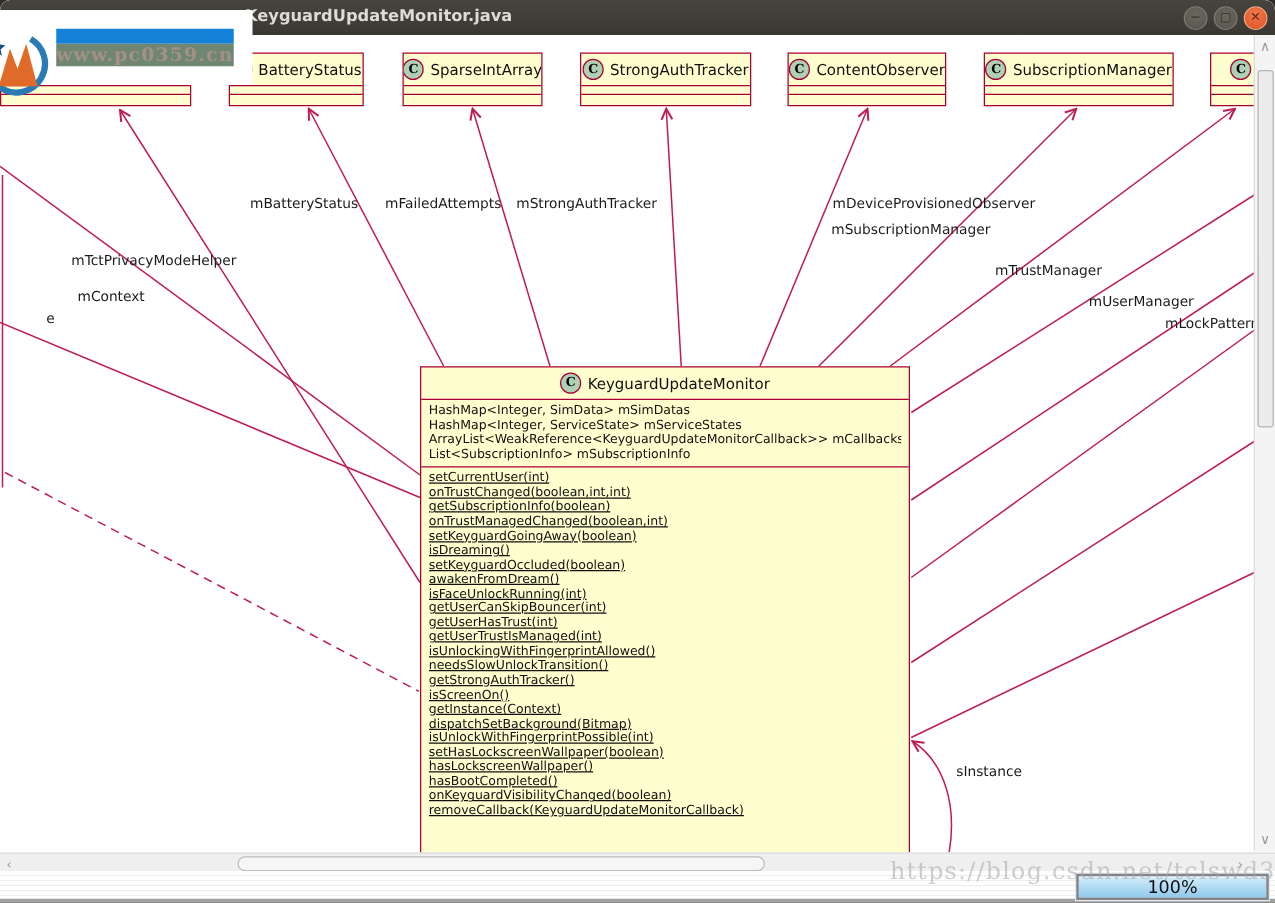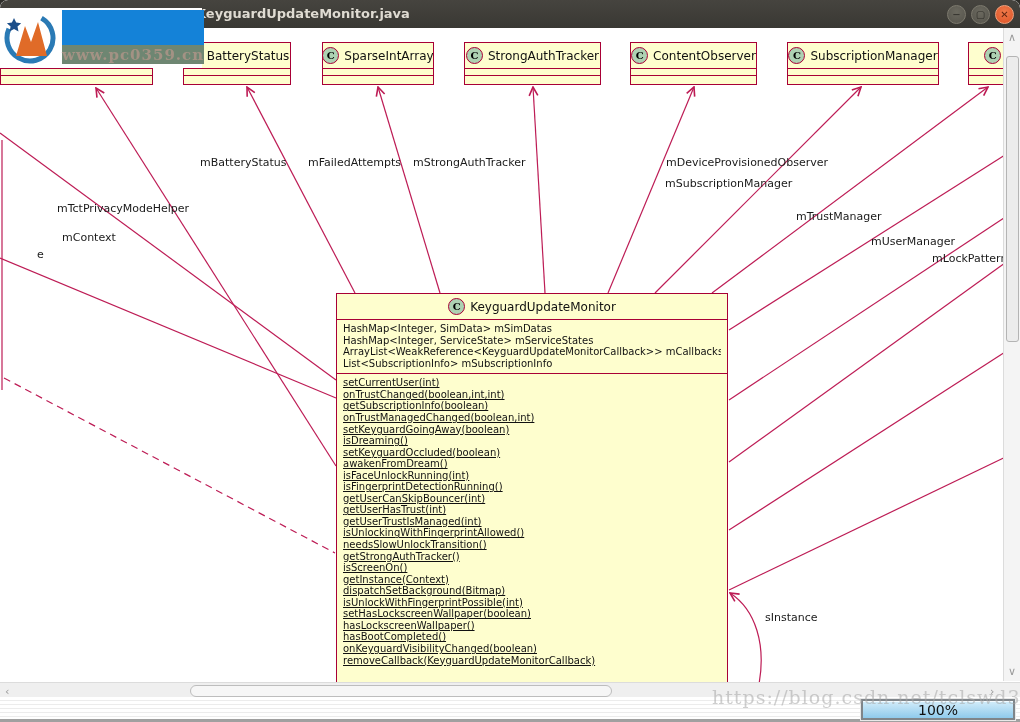--- a/index.html
+++ b/index.html
@@ -55,21 +55,21 @@
     border-bottom:3px solid #a0a0a0;box-sizing:border-box;z-index:20;}
   .zoombox{position:absolute;left:861px;top:2px;width:150px;height:17px;
     border:2px solid #7f858a;background:linear-gradient(#d4edfa,#8fcaec);
     box-shadow:inset 0 1px 0 #f4fbff, 0 0 0 1px #e8e8e8;
     display:flex;align-items:center;justify-content:center;z-index:30;}
   .zoombox span{font-size:14px;font-weight:normal;color:#101010;}
   .csdn-mark{position:absolute;left:712px;top:686px;z-index:40;font-family:"DejaVu Serif",serif;
     font-size:19px;letter-spacing:1px;color:rgba(165,165,165,0.55);white-space:nowrap;}
   
   .pcmark{position:absolute;left:0;top:8px;width:202px;height:60px;background:#ffffff;
-    z-index:50;display:flex;padding:2px;box-sizing:border-box;}
+    z-index:50;display:flex;padding:15px;box-sizing:border-box;justify-content:flex-end;}
   .pclogo{width:58px;height:54px;flex:0 0 auto;position:relative;}
   .pcright{flex:1;display:flex;flex-direction:column;margin-left:2px;}
   .pcblue{height:35px;background:#1482d8;}
   .pcstrip{height:19px;background:#6e8672;display:flex;align-items:center;justify-content:center;}
   .pcstrip span{font-family:"DejaVu Serif",serif;font-weight:bold;font-size:15px;
     color:#a39284;letter-spacing:1px;}
 </style>
 </head>
 <body>
 
@@ -189,21 +189,20 @@
       <div class="uml-methods" id="methods">
           <div>setCurrentUser(int)</div>
           <div>onTrustChanged(boolean,int,int)</div>
           <div>getSubscriptionInfo(boolean)</div>
           <div>onTrustManagedChanged(boolean,int)</div>
           <div>setKeyguardGoingAway(boolean)</div>
           <div>isDreaming()</div>
           <div>setKeyguardOccluded(boolean)</div>
           <div>awakenFromDream()</div>
           <div>isFaceUnlockRunning(int)</div>
-          <div>isFingerprintDetectionRunning()</div>
           <div>getUserCanSkipBouncer(int)</div>
           <div>getUserHasTrust(int)</div>
           <div>getUserTrustIsManaged(int)</div>
           <div>isUnlockingWithFingerprintAllowed()</div>
           <div>needsSlowUnlockTransition()</div>
           <div>getStrongAuthTracker()</div>
           <div>isScreenOn()</div>
           <div>getInstance(Context)</div>
           <div>dispatchSetBackground(Bitmap)</div>
           <div>isUnlockWithFingerprintPossible(int)</div>

